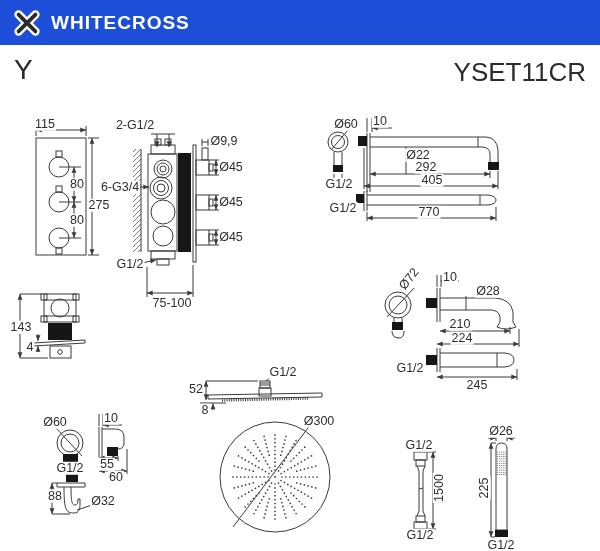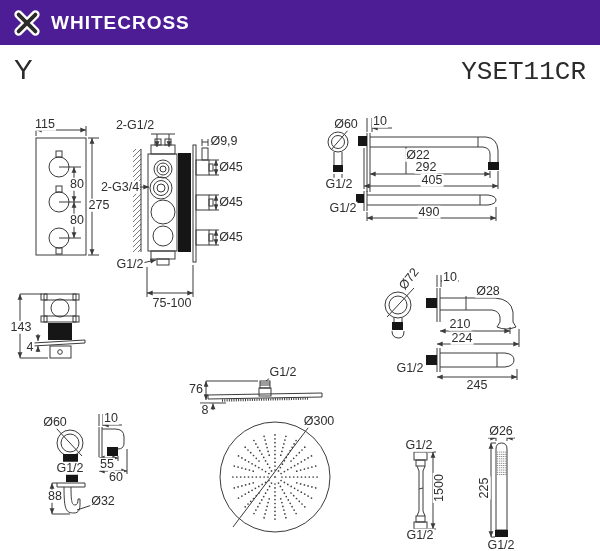--- a/index.html
+++ b/index.html
@@ -1,22 +1,22 @@
 <!DOCTYPE html>
 <html><head>
 <meta charset="utf-8">
 <style>
   html,body{margin:0;padding:0;background:#fff;}
   .page{position:relative;width:600px;height:551px;background:#fff;overflow:hidden;
         font-family:"Liberation Sans",sans-serif;}
-  .header{position:absolute;left:0;top:0;width:600px;height:45px;background:#4c1d95;
+  .header{position:absolute;left:0;top:0;width:600px;height:45px;background:#1d4ed8;
           display:flex;align-items:center;padding-left:12px;box-sizing:border-box;gap:9px;}
   .brand{color:#fff;font-size:19px;font-weight:bold;letter-spacing:1px;}
   .series{position:absolute;left:14px;top:54px;font-size:28px;color:#2b2b2b;}
-  .model{position:absolute;right:14px;top:57px;font-size:26px;color:#2b2b2b;font-family:Liberation Mono, monospace;}
+  .model{position:absolute;right:14px;top:57px;font-size:26px;color:#2b2b2b;}
   .art{position:absolute;left:0;top:0;}
   .lbl{position:absolute;font-size:12.5px;color:#2e2e2e;background:#fff;padding:0 1px;
        white-space:nowrap;line-height:1;transform:translate(-50%,-50%);}
   .lbl.v{transform:translate(-50%,-50%) rotate(-90deg);}
   .lbl.d{transform:translate(-50%,-50%) rotate(-52deg);}
 </style>
 </head>
 <body>
 
 <div class="page">
@@ -543,36 +543,36 @@
       <line x1="491" y1="443" x2="491" y2="537" marker-start="url(#ar)" marker-end="url(#ar)"></line>
     </g>
   </svg>
 
   <div>
     <span class="lbl" style="left:45px;top:124px">115</span>
     <span class="lbl" style="left:99px;top:205px">275</span>
     <span class="lbl" style="left:77px;top:184px">80</span>
     <span class="lbl" style="left:77px;top:220px">80</span>
     <span class="lbl" style="left:135px;top:125px">2-G1/2</span>
-    <span class="lbl" style="left:120px;top:187px">2-G3/4</span>
+    <span class="lbl" style="left:120px;top:187px">6-G3/4</span>
     <span class="lbl" style="left:130px;top:264px">G1/2</span>
     <span class="lbl" style="left:172px;top:303px">75-100</span>
     <span class="lbl" style="left:224px;top:141px">Ø9,9</span>
     <span class="lbl" style="left:231px;top:167px">Ø45</span>
     <span class="lbl" style="left:231px;top:202px">Ø45</span>
     <span class="lbl" style="left:231px;top:237px">Ø45</span>
 
     <span class="lbl" style="left:346px;top:124px">Ø60</span>
     <span class="lbl" style="left:380px;top:121px">10</span>
     <span class="lbl" style="left:339px;top:184px">G1/2</span>
     <span class="lbl" style="left:418px;top:155px">Ø22</span>
     <span class="lbl" style="left:426px;top:167px">292</span>
     <span class="lbl" style="left:432px;top:180px">405</span>
     <span class="lbl" style="left:343px;top:208px">G1/2</span>
-    <span class="lbl" style="left:429px;top:212px">490</span>
+    <span class="lbl" style="left:429px;top:212px">770</span>
 
     <span class="lbl d" style="left:409px;top:279px">Ø72</span>
     <span class="lbl" style="left:450px;top:277px">10</span>
     <span class="lbl" style="left:488px;top:291px">Ø28</span>
     <span class="lbl" style="left:460px;top:324px">210</span>
     <span class="lbl" style="left:462px;top:338px">224</span>
     <span class="lbl" style="left:410px;top:368px">G1/2</span>
     <span class="lbl" style="left:477px;top:385px">245</span>
 
     <span class="lbl" style="left:21px;top:327px">143</span>
@@ -580,21 +580,21 @@
 
     <span class="lbl" style="left:55px;top:422px">Ø60</span>
     <span class="lbl" style="left:70px;top:468px">G1/2</span>
     <span class="lbl" style="left:111px;top:418px">10</span>
     <span class="lbl" style="left:107px;top:464px">55</span>
     <span class="lbl" style="left:116px;top:477px">60</span>
     <span class="lbl" style="left:55px;top:496px">88</span>
     <span class="lbl" style="left:103px;top:501px">Ø32</span>
 
     <span class="lbl" style="left:283px;top:372px">G1/2</span>
-    <span class="lbl" style="left:196px;top:389px">76</span>
+    <span class="lbl" style="left:196px;top:389px">52</span>
     <span class="lbl" style="left:205px;top:410px">8</span>
     <span class="lbl" style="left:319px;top:421px">Ø300</span>
 
     <span class="lbl" style="left:419px;top:445px">G1/2</span>
     <span class="lbl v" style="left:439px;top:488px">1500</span>
     <span class="lbl" style="left:420px;top:535px">G1/2</span>
 
     <span class="lbl" style="left:501px;top:431px">Ø26</span>
     <span class="lbl v" style="left:484px;top:488px">225</span>
     <span class="lbl" style="left:501px;top:545px">G1/2</span>

